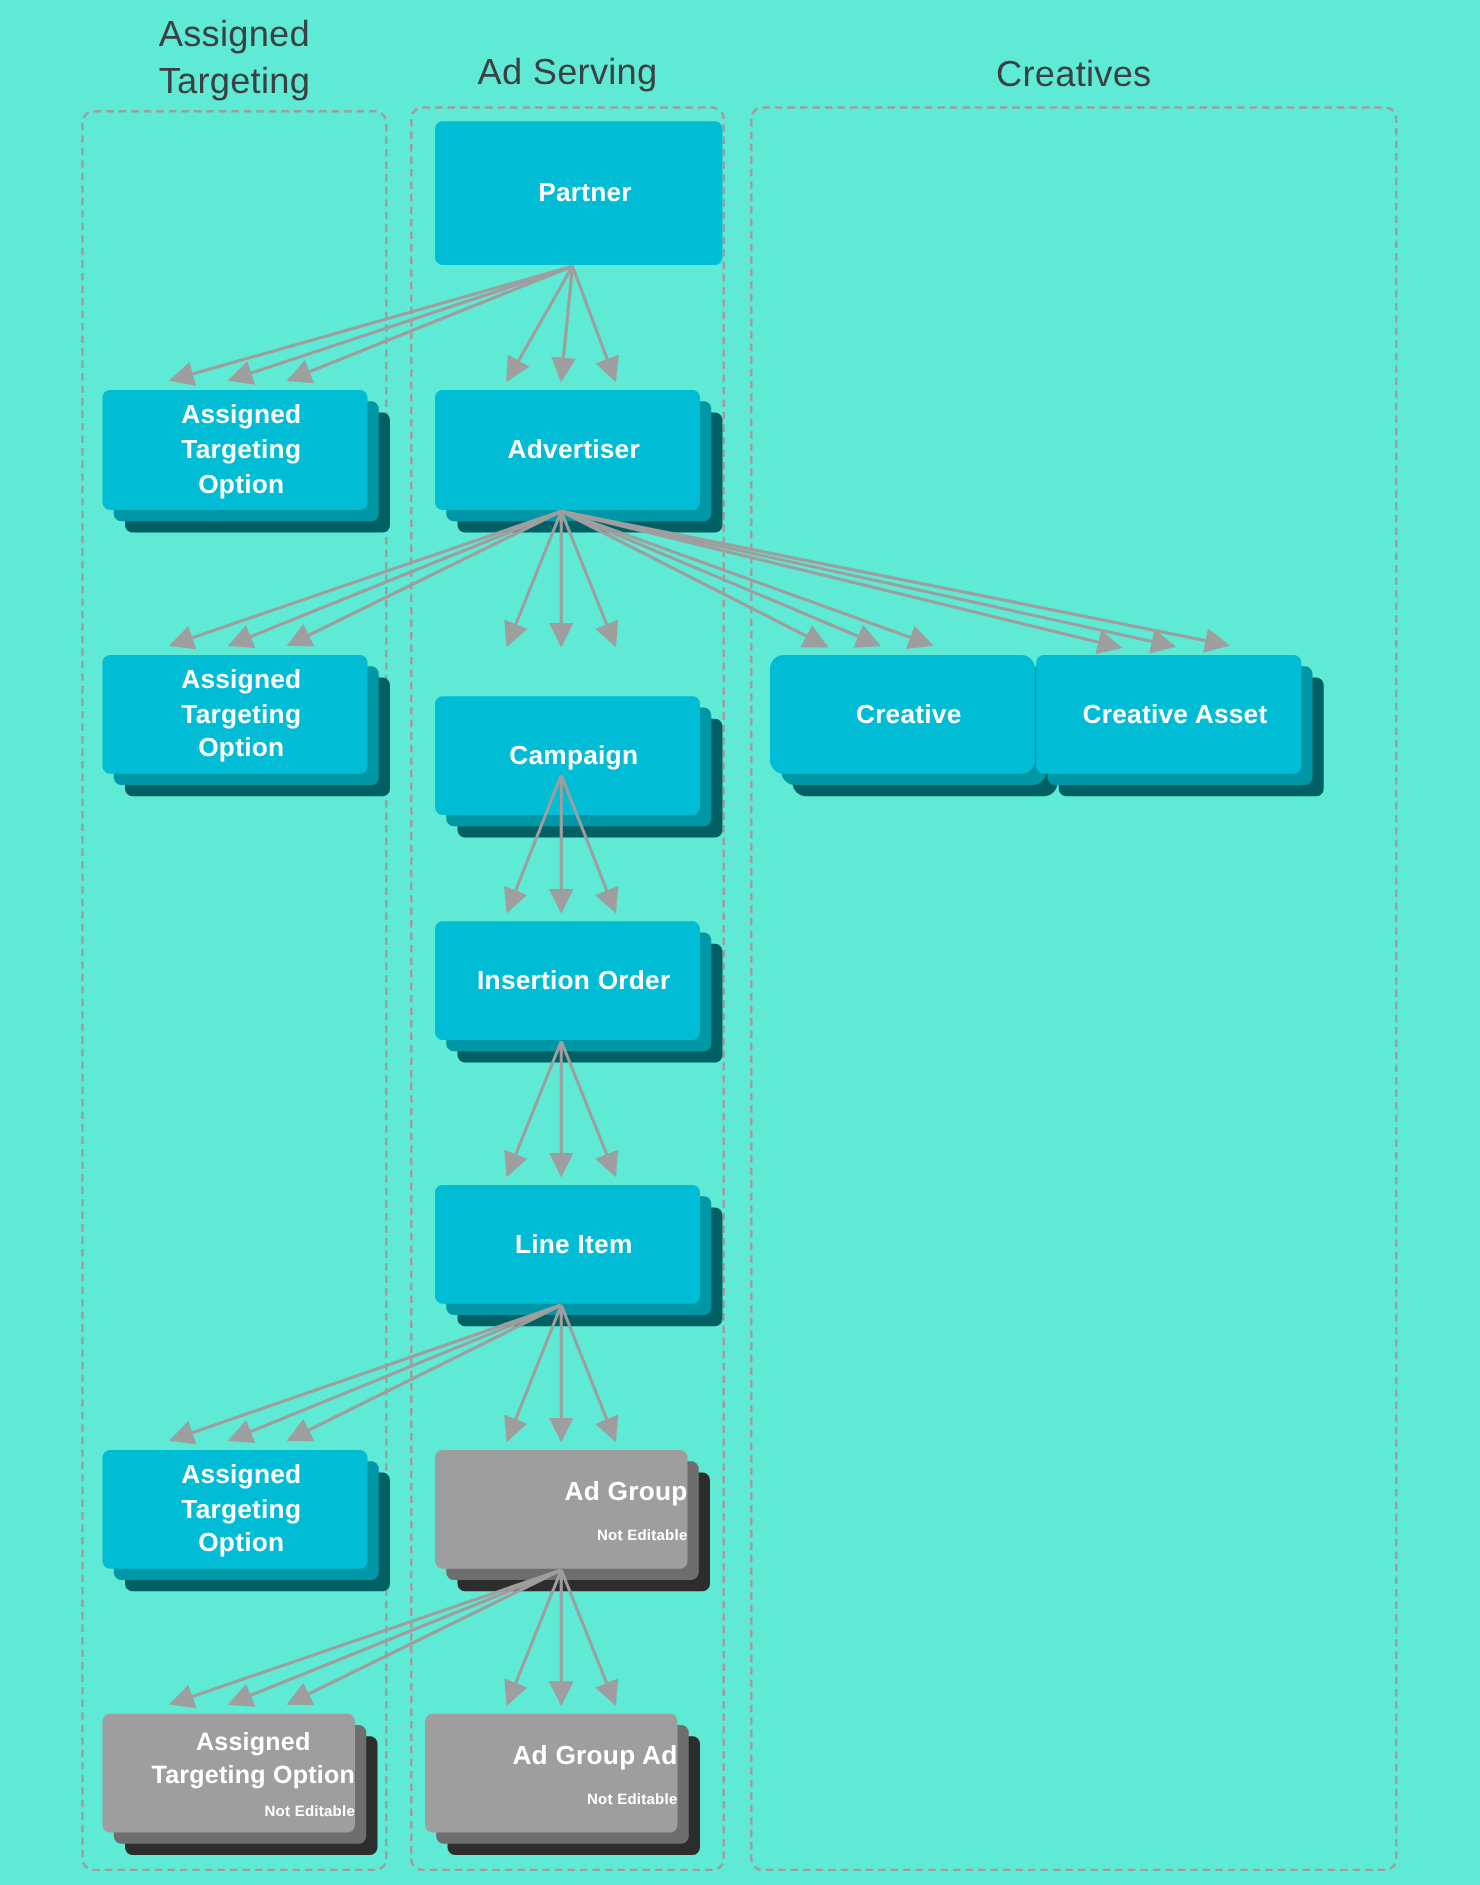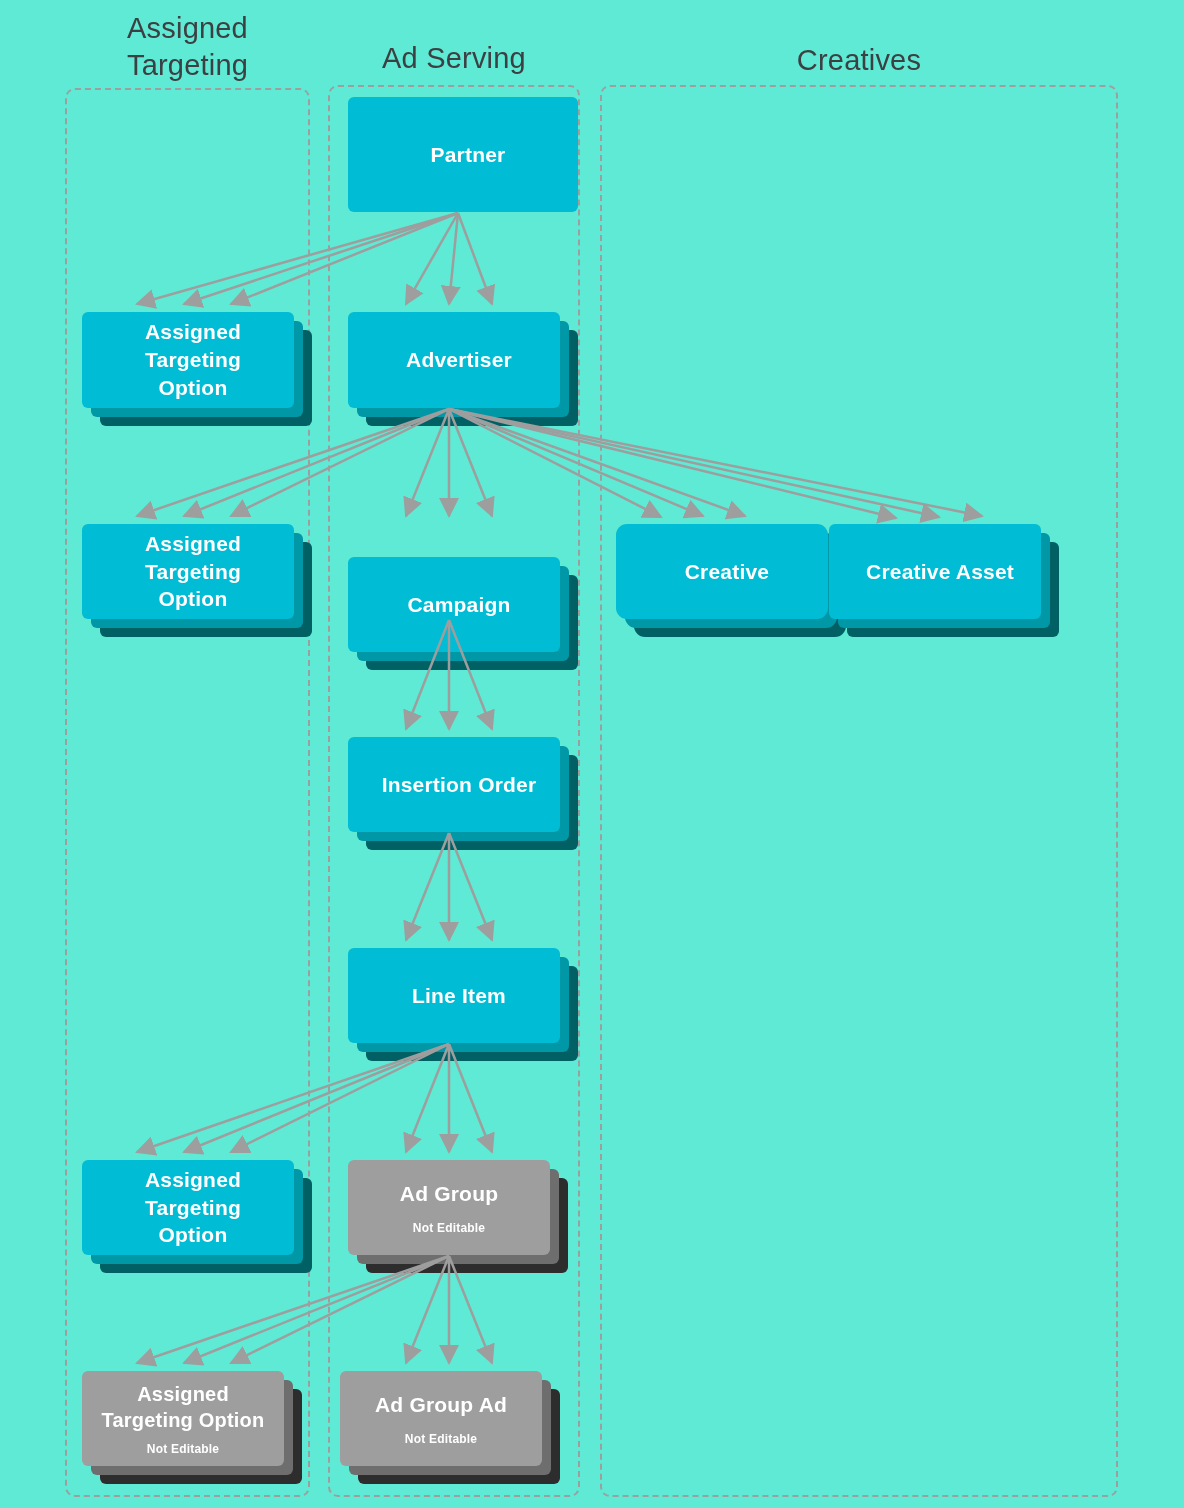--- a/index.html
+++ b/index.html
@@ -64,20 +64,21 @@
   }
   .cyan{background:var(--entity-fill,#00BCD4);padding-left:10px;}
   .cyan.stacked{
     box-shadow:9px 9px 0 0 var(--entity-stack-mid,#0097A7),
                18px 18px 0 0 var(--entity-stack-back,#006064);
   }
   .gray{
     background:var(--readonly-fill,#9E9E9E);
     box-shadow:9px 9px 0 0 var(--readonly-stack-mid,#6E6E6E),
                18px 18px 0 0 var(--readonly-stack-back,#2D2D2D);
+    align-items:flex-end;
   }
   
   #edges{
     position:absolute;
     left:0;top:0;
     width:1184px;height:1508px;
     z-index:3;
     pointer-events:none;
   }
   #edges line{

